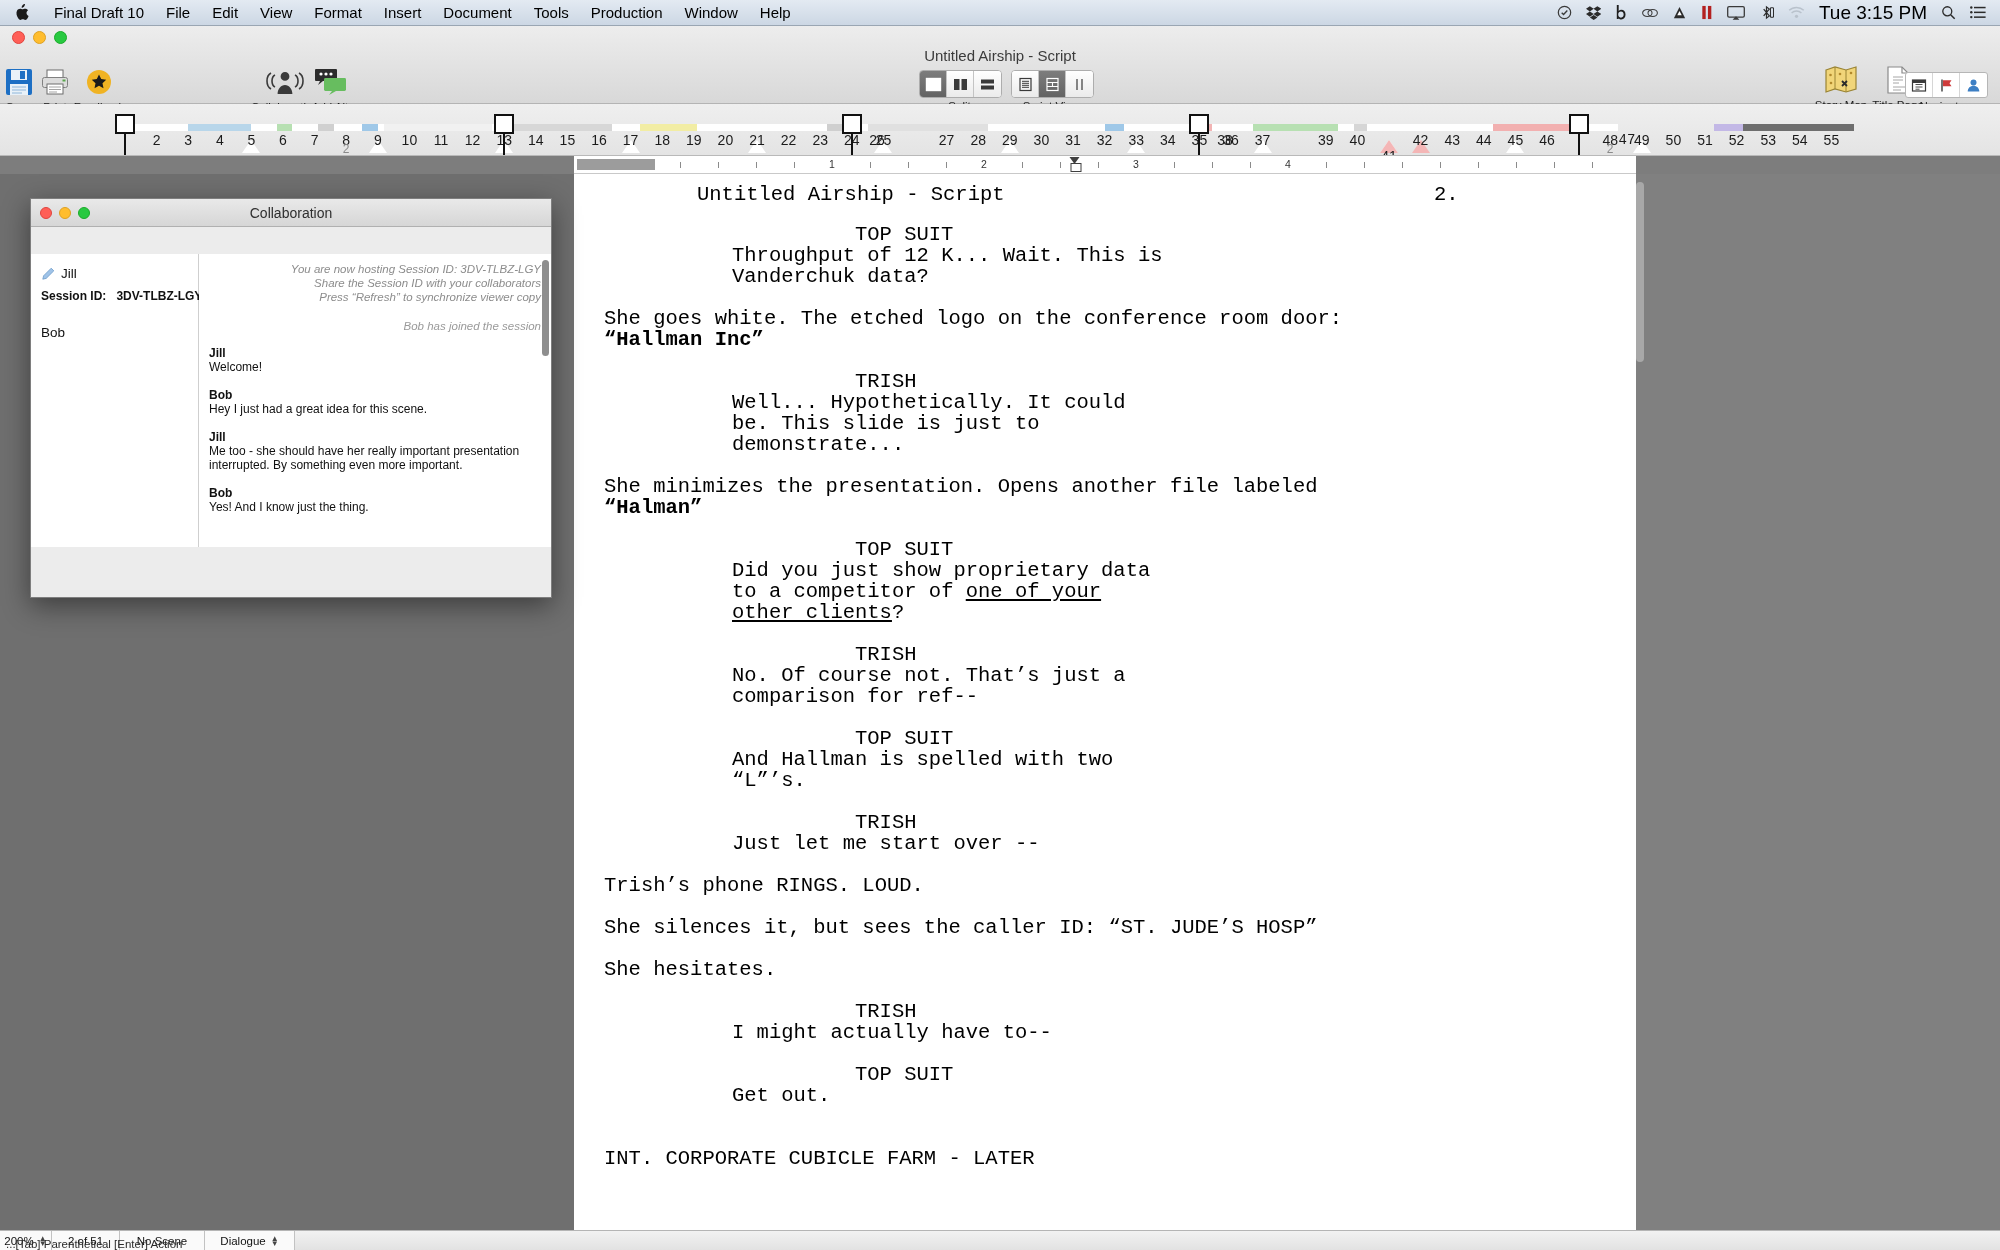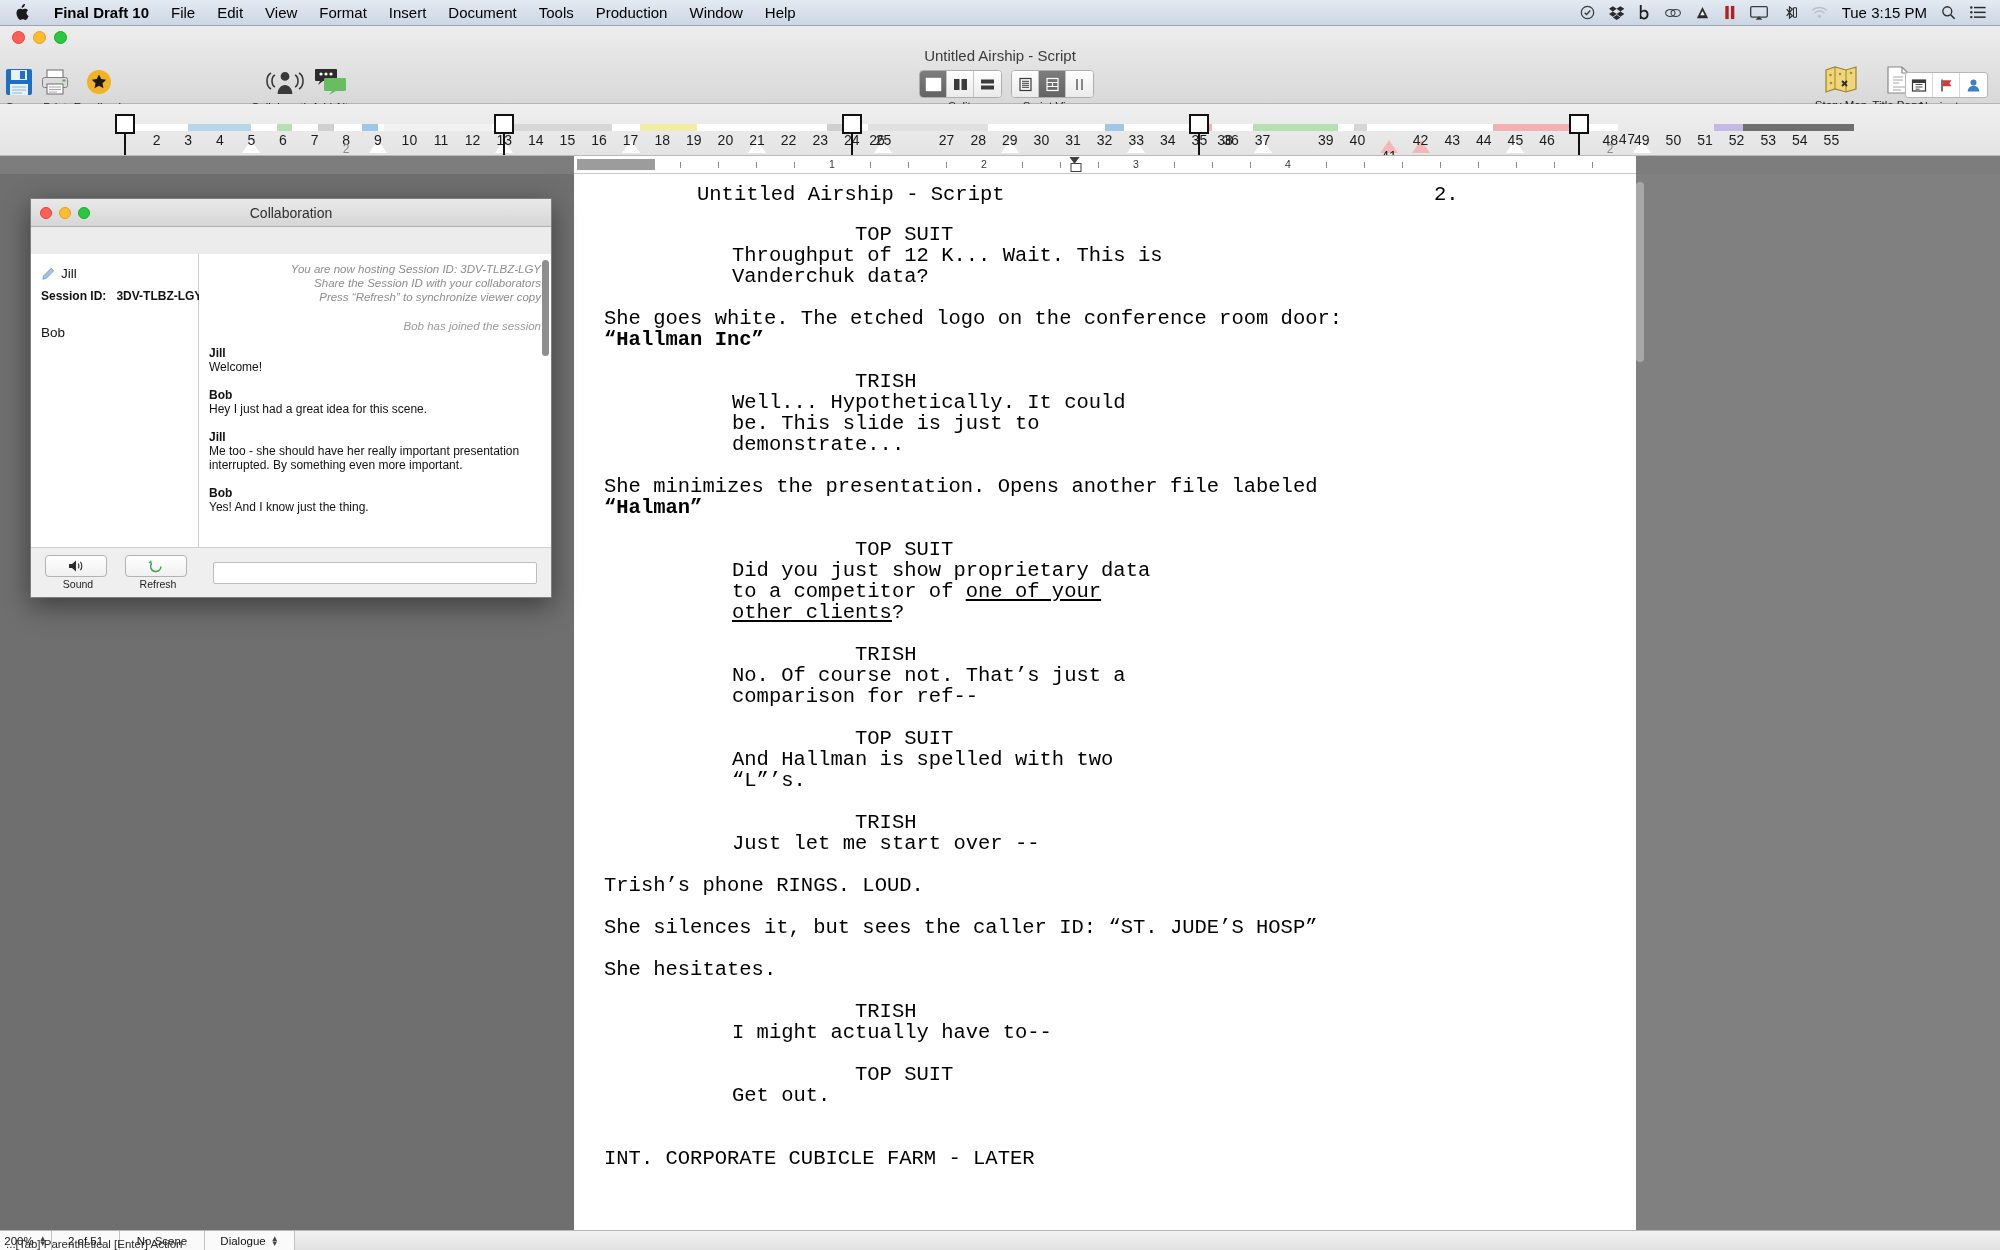--- a/index.html
+++ b/index.html
@@ -12,24 +12,24 @@
 
   
   .menubar{
     position:absolute; top:0; left:0; width:2000px; height:26px;
     background:linear-gradient(#e3eaf2,#ccd7e4);
     border-bottom:1px solid #9aa6b3;
     display:flex; align-items:center; font-size:15px; color:#000;
   }
   .menubar .apple{ padding:0 14px 0 14px; font-size:15px; line-height:1; }
   .menubar .mi{ padding:0 11px; white-space:nowrap; }
-  .menubar .mi.app{ font-weight:bold; }
+  .menubar .mi.app{ font-weight:normal; }
   .menubar .right{ margin-left:auto; display:flex; align-items:center; gap:14px; padding-right:14px; }
   .menubar .right .ic{ font-size:15px; line-height:1; display:inline-flex; align-items:center;}
-  .menubar .clock{ font-size:15px; }
+  .menubar .clock{ font-size:19px; }
 
   
   .toolbar{
     position:absolute; top:26px; left:0; width:2000px; height:78px;
     background:linear-gradient(#ededed,#d8d8d8);
     border-bottom:1px solid #b4b4b4;
   }
   .traffic{ position:absolute; left:12px; top:5px; display:flex; gap:8px; }
   .tl{ width:13px; height:13px; border-radius:50%; }
   .tl.r{ background:#ff5f57; border:1px solid #e0443e;}
@@ -676,44 +676,20 @@
               <div class="txt">Me too - she should have her really important presentation interrupted. By something even more important.</div>
             </div>
             <div class="msg">
               <div class="who">Bob</div>
               <div class="txt">Yes! And I know just the thing.</div>
             </div>
           </div>
       </div>
     </div>
 
-    <div class="collab-foot">
-      <div class="cf-btn">
-        <div class="bx">
-          <svg width="17" height="14" viewBox="0 0 17 14">
-              <path d="M1 5h3l4-3.5v11L4 9H1z" fill="#2c2c2c"></path>
-              <g fill="none" stroke="#2c2c2c" stroke-width="1.1">
-                <path d="M10.2 4.6c.9.9.9 3.9 0 4.8"></path>
-                <path d="M12.4 2.8c1.8 1.9 1.8 6.5 0 8.4"></path>
-              </g>
-            </svg>
-        </div>
-        <div class="bl">Sound</div>
-      </div>
-      <div class="cf-btn">
-        <div class="bx">
-          <svg width="16" height="15" viewBox="0 0 16 15">
-              <path d="M13 7.5A5.2 5.2 0 113.6 4.3" fill="none" stroke="#3fa34d" stroke-width="1.5"></path>
-              <path d="M3.2 1.2l.6 3.4-3.3-.7z" fill="#3fa34d"></path>
-            </svg>
-        </div>
-        <div class="bl">Refresh</div>
-      </div>
-      <div class="cf-input"></div>
-    </div>
   </div>
 
   <div class="statusbar">
     <div class="sb-cell" style="width:52px;">
       <span>200%</span>
       <span class="stepper">▲<br>▼</span>
     </div>
     <div class="sb-cell" style="width:68px;">2 of 51</div>
     <div class="sb-cell" style="width:85px;">No Scene</div>
     <div class="sb-cell" style="width:90px;">

